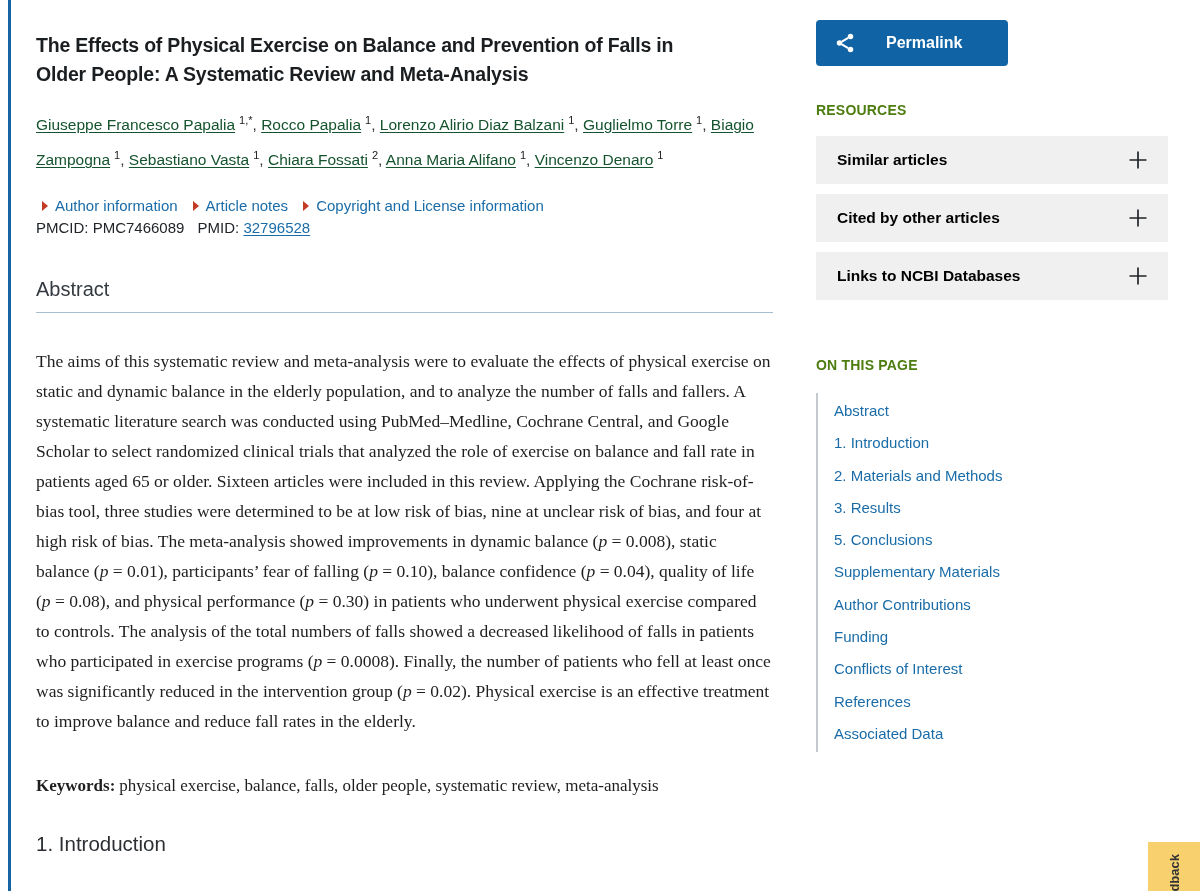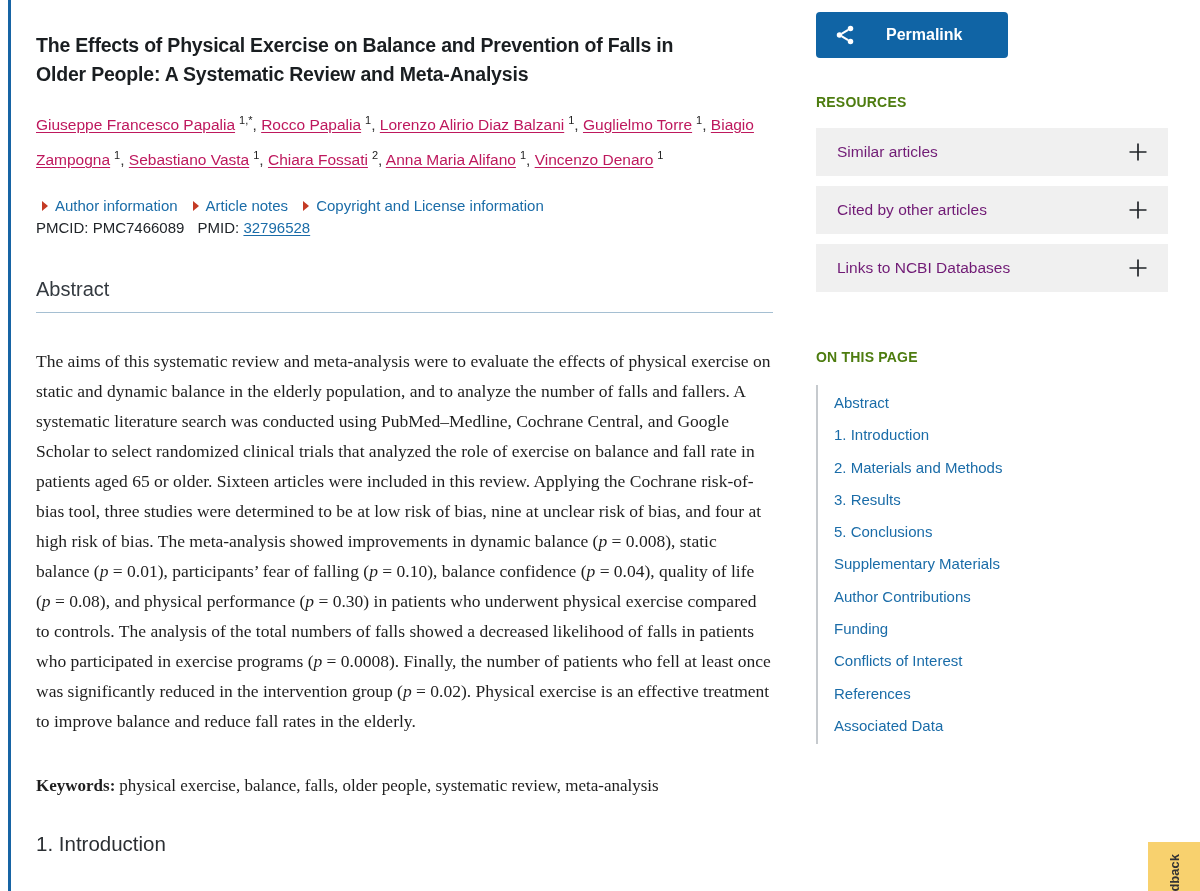--- a/index.html
+++ b/index.html
@@ -32,21 +32,21 @@
     color: #1a1e21;
   }
   .article-title span { display: block; white-space: nowrap; }
   .authors {
     margin-top: 16px;
     font-size: 15.5px;
     line-height: 30px;
     color: #333333;
   }
   .author-link {
-    color: #be185d;
+    color: #14532d;
     text-decoration: underline;
     text-underline-offset: 2px;
     cursor: pointer;
   }
   .authors sup {
     font-size: 11px;
     color: #222222;
     margin-left: 4px;
   }
   .info-links {
@@ -97,21 +97,21 @@
   .keywords b { margin-right: 4px; }
   .intro-heading {
     margin: 36px 0 0 0;
     font-size: 20.5px;
     font-weight: 400;
     color: #2b2f33;
   }
   
   .sidebar {
     position: absolute;
-    left: 816px; top: 0;
+    left: 816px; top: 8px;
     width: 352px;
   }
   .permalink-btn {
     margin-top: 12px;
     width: 192px; height: 46px;
     background: #1064a5;
     border: none;
     border-radius: 4px;
     color: #ffffff;
     font-family: inherit;
@@ -136,22 +136,22 @@
     background: #f0f0f0;
     display: flex;
     align-items: center;
     justify-content: space-between;
     padding: 0 20px 0 21px;
     margin-bottom: 10px;
     cursor: pointer;
   }
   .accordion-label {
     font-size: 15.5px;
-    font-weight: 400;
-    color: #701a75;
+    font-weight: 700;
+    color: #000000;
   }
   .onthispage-label { margin-top: 57px; }
   .page-nav {
     margin: 20px 0 0 0;
     padding: 2px 0 2px 16px;
     list-style: none;
     border-left: 2px solid #c6cace;
   }
   .page-nav li {
     line-height: 32.3px;

